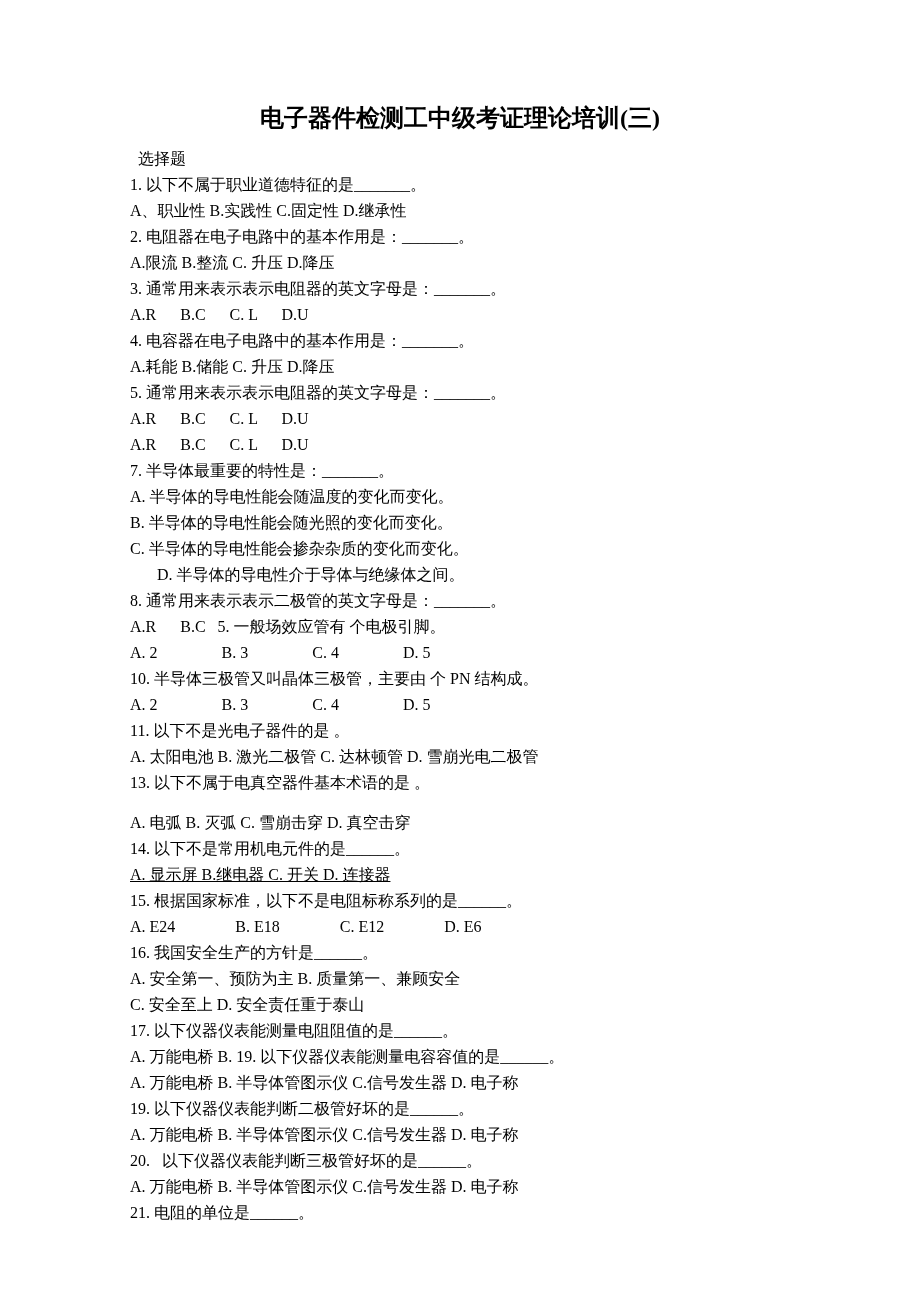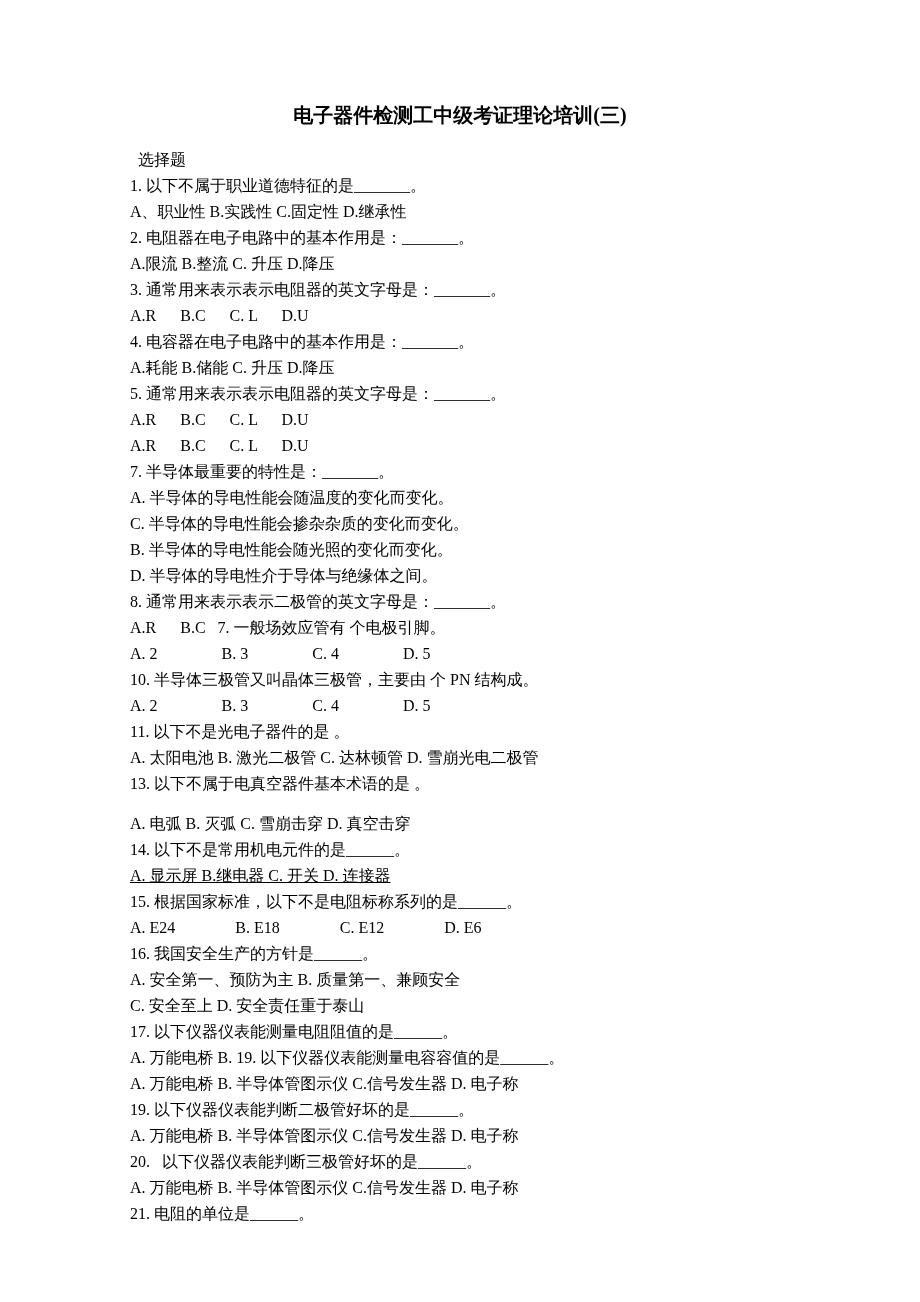--- a/index.html
+++ b/index.html
@@ -12,23 +12,23 @@
       background: #ffffff;
       width: 920px;
       min-height: 1302px;
       padding: 100px 130px 60px 130px;
       color: #000;
       font-size: 16px;
       line-height: 1.5;
     }
     .title {
       text-align: center;
-      font-size: 20px;
+      font-size: 24px;
       font-weight: bold;
-      margin-bottom: 18px;
+      margin-bottom: 11px;
     }
     .section-label {
       margin-bottom: 2px;
       text-indent: 0.5em;
     }
     .question {
       margin-bottom: 2px;
     }
   </style>
 </head>
@@ -43,25 +43,25 @@
     <div class="question" style="white-space: pre;">A.限流 B.整流 C. 升压 D.降压</div>
     <div class="question" style="white-space: pre;">3. 通常用来表示表示电阻器的英文字母是：_______。</div>
     <div class="question" style="white-space: pre;">A.R      B.C      C. L      D.U</div>
     <div class="question" style="white-space: pre;">4. 电容器在电子电路中的基本作用是：_______。</div>
     <div class="question" style="white-space: pre;">A.耗能 B.储能 C. 升压 D.降压</div>
     <div class="question" style="white-space: pre;">5. 通常用来表示表示电阻器的英文字母是：_______。</div>
     <div class="question" style="white-space: pre;">A.R      B.C      C. L      D.U</div>
     <div class="question" style="white-space: pre;">A.R      B.C      C. L      D.U</div>
     <div class="question" style="white-space: pre;">7. 半导体最重要的特性是：_______。</div>
     <div class="question" style="white-space: pre;">A. 半导体的导电性能会随温度的变化而变化。</div>
+    <div class="question" style="white-space: pre;">B. 半导体的导电性能会随光照的变化而变化。</div>
     <div class="question" style="white-space: pre;">C. 半导体的导电性能会掺杂杂质的变化而变化。</div>
-    <div class="question" style="white-space: pre;">B. 半导体的导电性能会随光照的变化而变化。</div>
-    <div class="question" style="white-space: pre;">D. 半导体的导电性介于导体与绝缘体之间。</div>
+    <div class="question" style="white-space: pre; margin-left: 27px;">D. 半导体的导电性介于导体与绝缘体之间。</div>
     <div class="question" style="white-space: pre;">8. 通常用来表示表示二极管的英文字母是：_______。</div>
-    <div class="question" style="white-space: pre;">A.R      B.C   7. 一般场效应管有 个电极引脚。</div>
+    <div class="question" style="white-space: pre;">A.R      B.C   5. 一般场效应管有 个电极引脚。</div>
     <div class="question" style="white-space: pre;">A. 2                B. 3                C. 4                D. 5</div>
     <div class="question" style="white-space: pre;">10. 半导体三极管又叫晶体三极管，主要由 个 PN 结构成。</div>
     <div class="question" style="white-space: pre;">A. 2                B. 3                C. 4                D. 5</div>
     <div class="question" style="white-space: pre;">11. 以下不是光电子器件的是 。</div>
     <div class="question" style="white-space: pre;">A. 太阳电池 B. 激光二极管 C. 达林顿管 D. 雪崩光电二极管</div>
     <div class="question" style="white-space: pre;">13. 以下不属于电真空器件基本术语的是 。</div>
     <div class="question" style="white-space: pre; margin-top: 16px;">A. 电弧 B. 灭弧 C. 雪崩击穿 D. 真空击穿</div>
     <div class="question" style="white-space: pre;">14. 以下不是常用机电元件的是______。</div>
     <div class="question" style="white-space: pre; text-decoration: underline;">A. 显示屏 B.继电器 C. 开关 D. 连接器</div>
     <div class="question" style="white-space: pre;">15. 根据国家标准，以下不是电阻标称系列的是______。</div>

